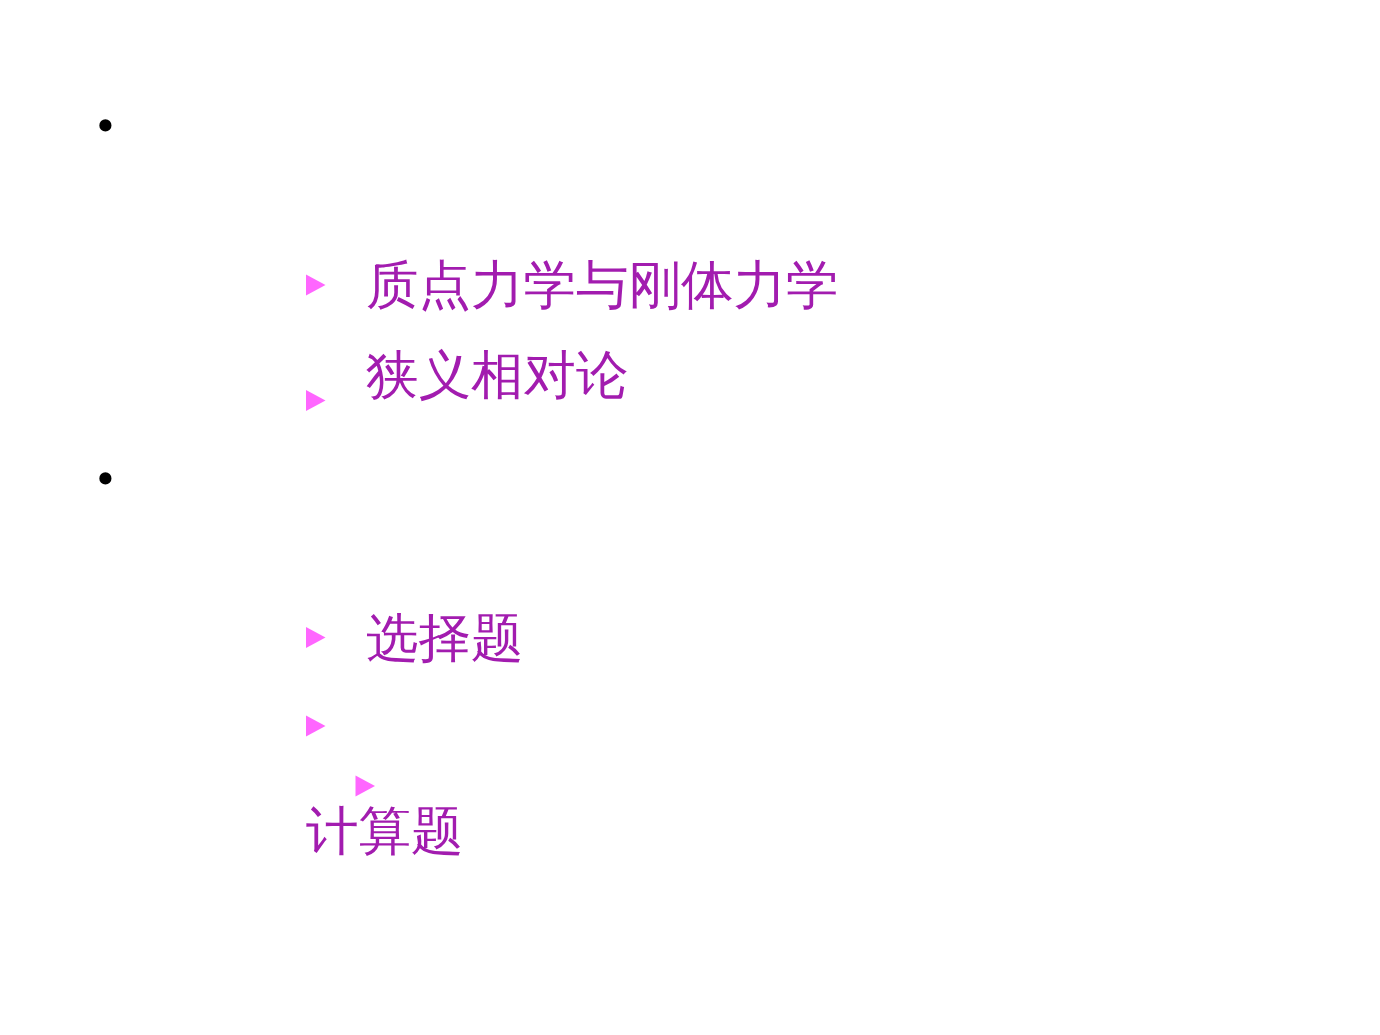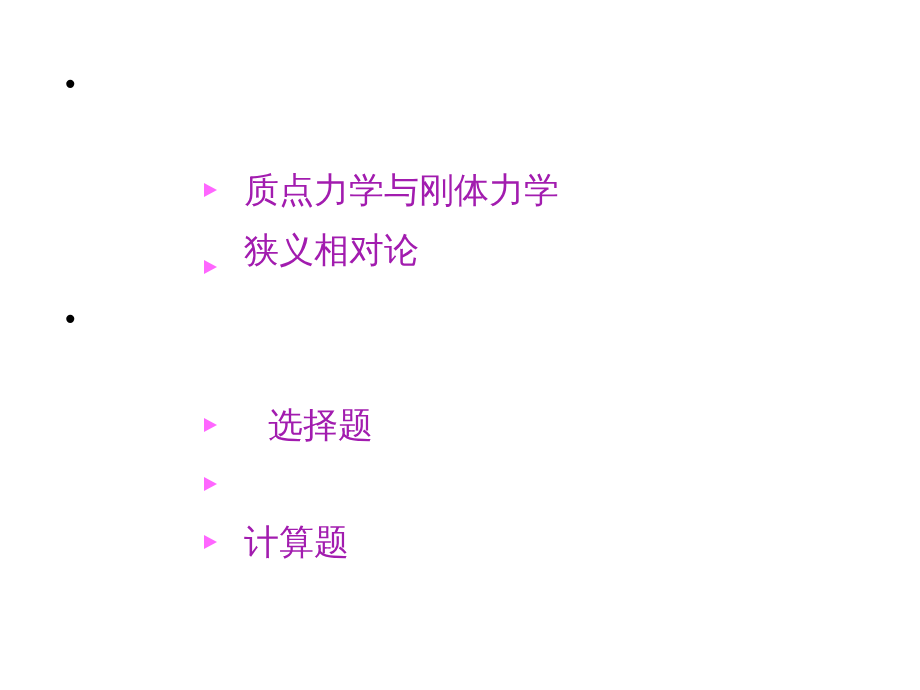--- a/index.html
+++ b/index.html
@@ -24,24 +24,24 @@
     <span>质点力学与刚体力学</span>
   </div>
   <div class="item lvl2" style="top:177px;align-items:flex-end;">
     <span class="tri"></span>
     <span>狭义相对论</span>
   </div>
 
   <div class="item lvl1" style="top:295px;">
     <span class="bullet">•</span>
   </div>
-  <div class="item lvl2" style="top:353px;gap:24px;">
+  <div class="item lvl2" style="top:353px;">
     <span class="tri"></span>
     <span>选择题</span>
   </div>
   <div class="item lvl2" style="top:412px;">
     <span class="tri"></span>
   </div>
-  <div class="item lvl2" style="top:470px;">
+  <div class="item lvl2" style="top:470px;flex-direction:column;">
     <span class="tri"></span>
     <span>计算题</span>
   </div>
 </div>
 
 </body></html>

